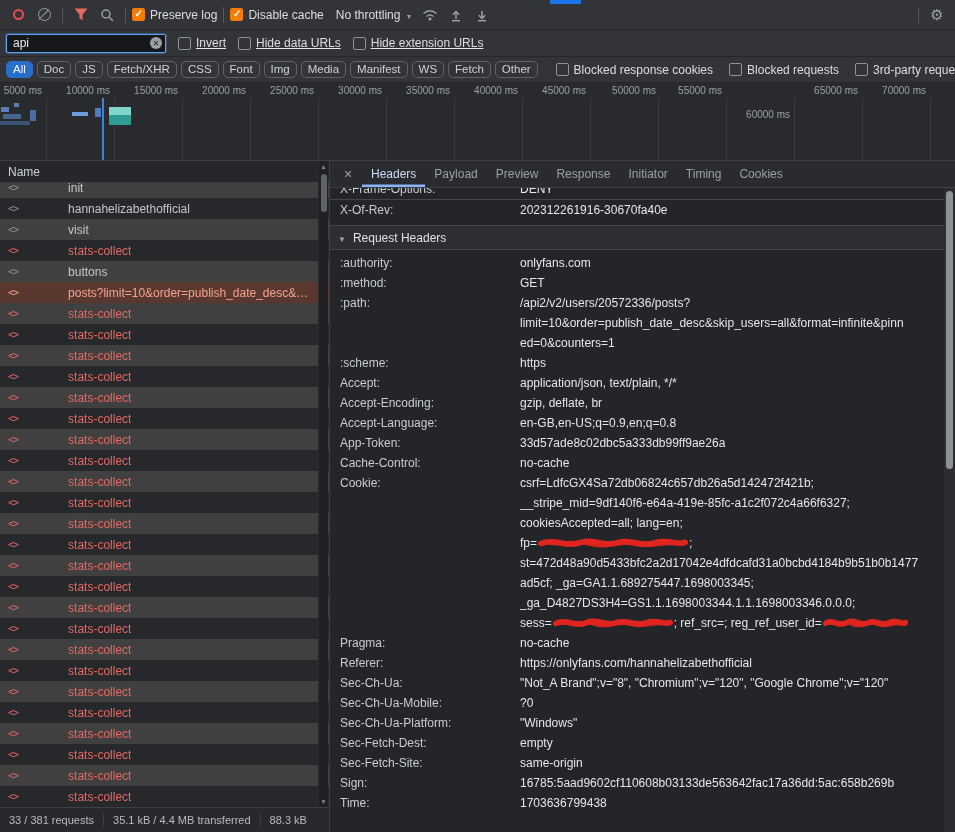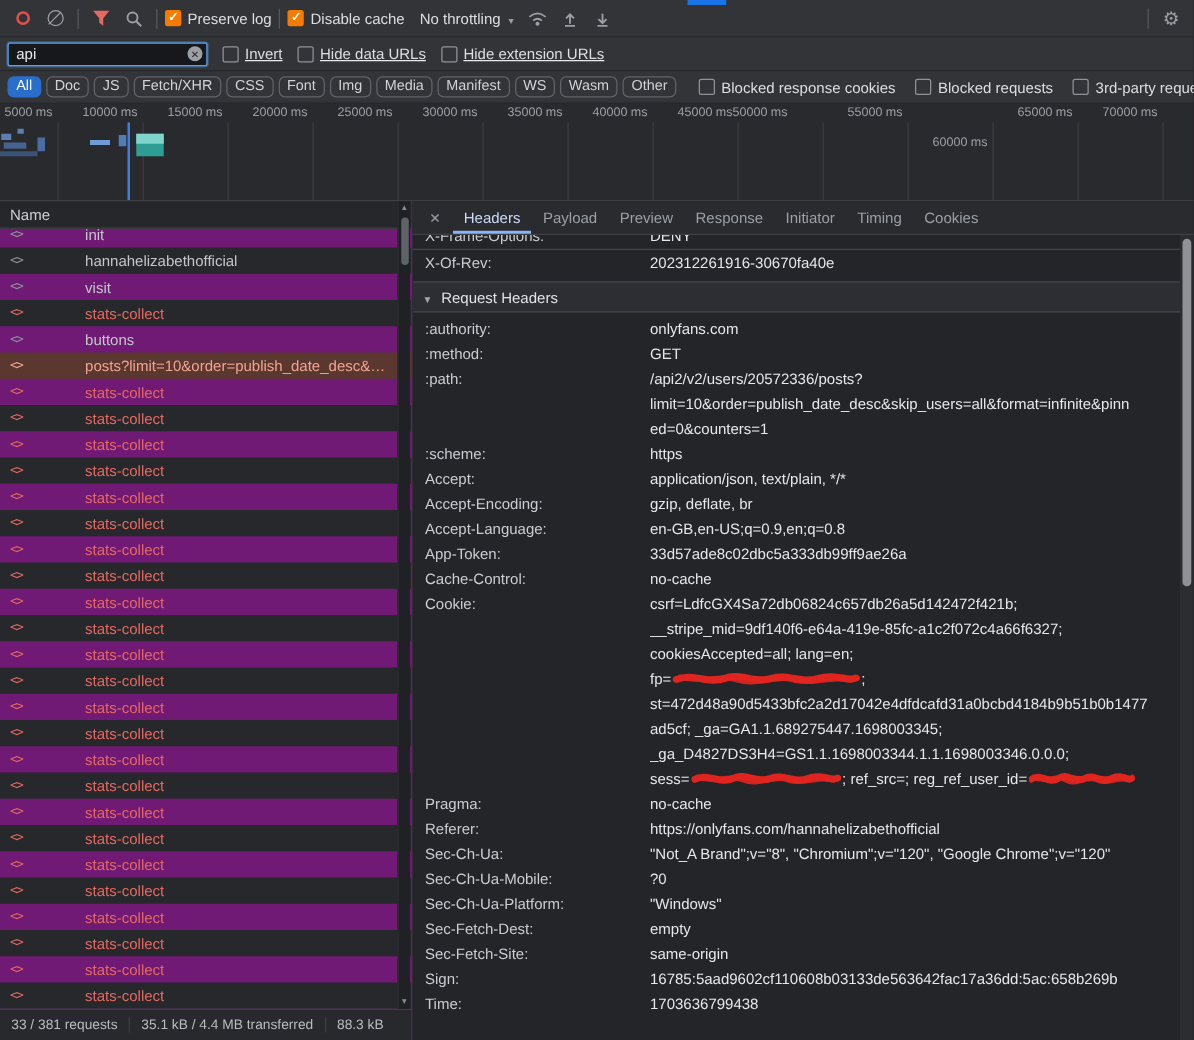--- a/index.html
+++ b/index.html
@@ -41,21 +41,21 @@
 .extra-cbs { display:flex; align-items:center; gap:16px; margin-left:10px; }
 
 
 .overview { height:78px; background:#292a2e; border-bottom:1px solid #3c4043; position:relative; overflow:hidden; }
 .gl { position:absolute; top:15px; bottom:0; width:1px; background:#3a3c40; }
 .tick { position:absolute; top:2px; width:60px; text-align:right; font-size:10px; color:#9aa0a6; white-space:nowrap; }
 .act { position:absolute; }
 
 
 .main { display:flex; height:671px; }
-.left { width:330px; flex:none; border-right:1px solid #3c4043; background:#701a75; display:flex; flex-direction:column; position:relative; }
+.left { width:330px; flex:none; border-right:1px solid #3c4043; background:#404040; display:flex; flex-direction:column; position:relative; }
 .name-header { height:22px; line-height:22px; padding-left:8px; border-bottom:1px solid #3c4043; background:#26272b; color:#cdd0d4; flex:none; }
 .req-list { flex:1; overflow:hidden; }
 .req-row { height:21px; display:flex; align-items:center; gap:6px; padding:0 16px 0 8px; white-space:nowrap; overflow:hidden; }
 .req-row.clip { margin-top:-6px; }
 .req-row.alt { background:#27282c; }
 .req-row.sel { background:#5a372f; }
 .ticon { font-family:"DejaVu Sans Mono",monospace; font-size:10px; color:#8f9398; flex:none; letter-spacing:-1px; }
 .rlabel { overflow:hidden; text-overflow:ellipsis; color:#c3c6ca;margin-left:44px; }
 .req-row.err .ticon, .req-row.err .rlabel { color:#e46962; }
 .req-row.sel .ticon, .req-row.sel .rlabel { color:#f2a493; }
@@ -177,21 +177,21 @@
       <span class="chip on">All</span>
       <span class="chip">Doc</span>
       <span class="chip">JS</span>
       <span class="chip">Fetch/XHR</span>
       <span class="chip">CSS</span>
       <span class="chip">Font</span>
       <span class="chip">Img</span>
       <span class="chip">Media</span>
       <span class="chip">Manifest</span>
       <span class="chip">WS</span>
-      <span class="chip">Wasm</span>
+      <span class="chip">Fetch</span>
       <span class="chip">Other</span>
     </span>
   <span class="extra-cbs">
       <span class="cb-group">
         <span class="cb"></span>
         <span class="cb-label">Blocked response cookies</span>
       </span>
       <span class="cb-group">
         <span class="cb"></span>
         <span class="cb-label">Blocked requests</span>
@@ -216,21 +216,21 @@
     <div class="tick" style="left: 254px;">25000 ms</div>
     <div class="gl" style="left: 386px;"></div>
     <div class="tick" style="left: 322px;">30000 ms</div>
     <div class="gl" style="left: 454px;"></div>
     <div class="tick" style="left: 390px;">35000 ms</div>
     <div class="gl" style="left: 522px;"></div>
     <div class="tick" style="left: 458px;">40000 ms</div>
     <div class="gl" style="left: 590px;"></div>
     <div class="tick" style="left: 526px;">45000 ms</div>
     <div class="gl" style="left: 658px;"></div>
-    <div class="tick" style="left: 570px;">50000 ms</div>
+    <div class="tick" style="left: 596px;">50000 ms</div>
     <div class="gl" style="left: 726px;"></div>
     <div class="tick" style="left: 662px;">55000 ms</div>
     <div class="gl" style="left: 794px;"></div>
     <div class="tick" style="left: 730px; margin-top: 24px;">60000 ms</div>
     <div class="gl" style="left: 862px;"></div>
     <div class="tick" style="left: 798px;">65000 ms</div>
     <div class="gl" style="left: 930px;"></div>
     <div class="tick" style="left: 866px;">70000 ms</div>
     <div class="act" style="left: 1px; top: 24px; width: 8px; height: 5px; background: rgb(92, 127, 178);"></div>
     <div class="act" style="left: 3px; top: 31px; width: 18px; height: 5px; background: rgb(71, 100, 143);"></div>

